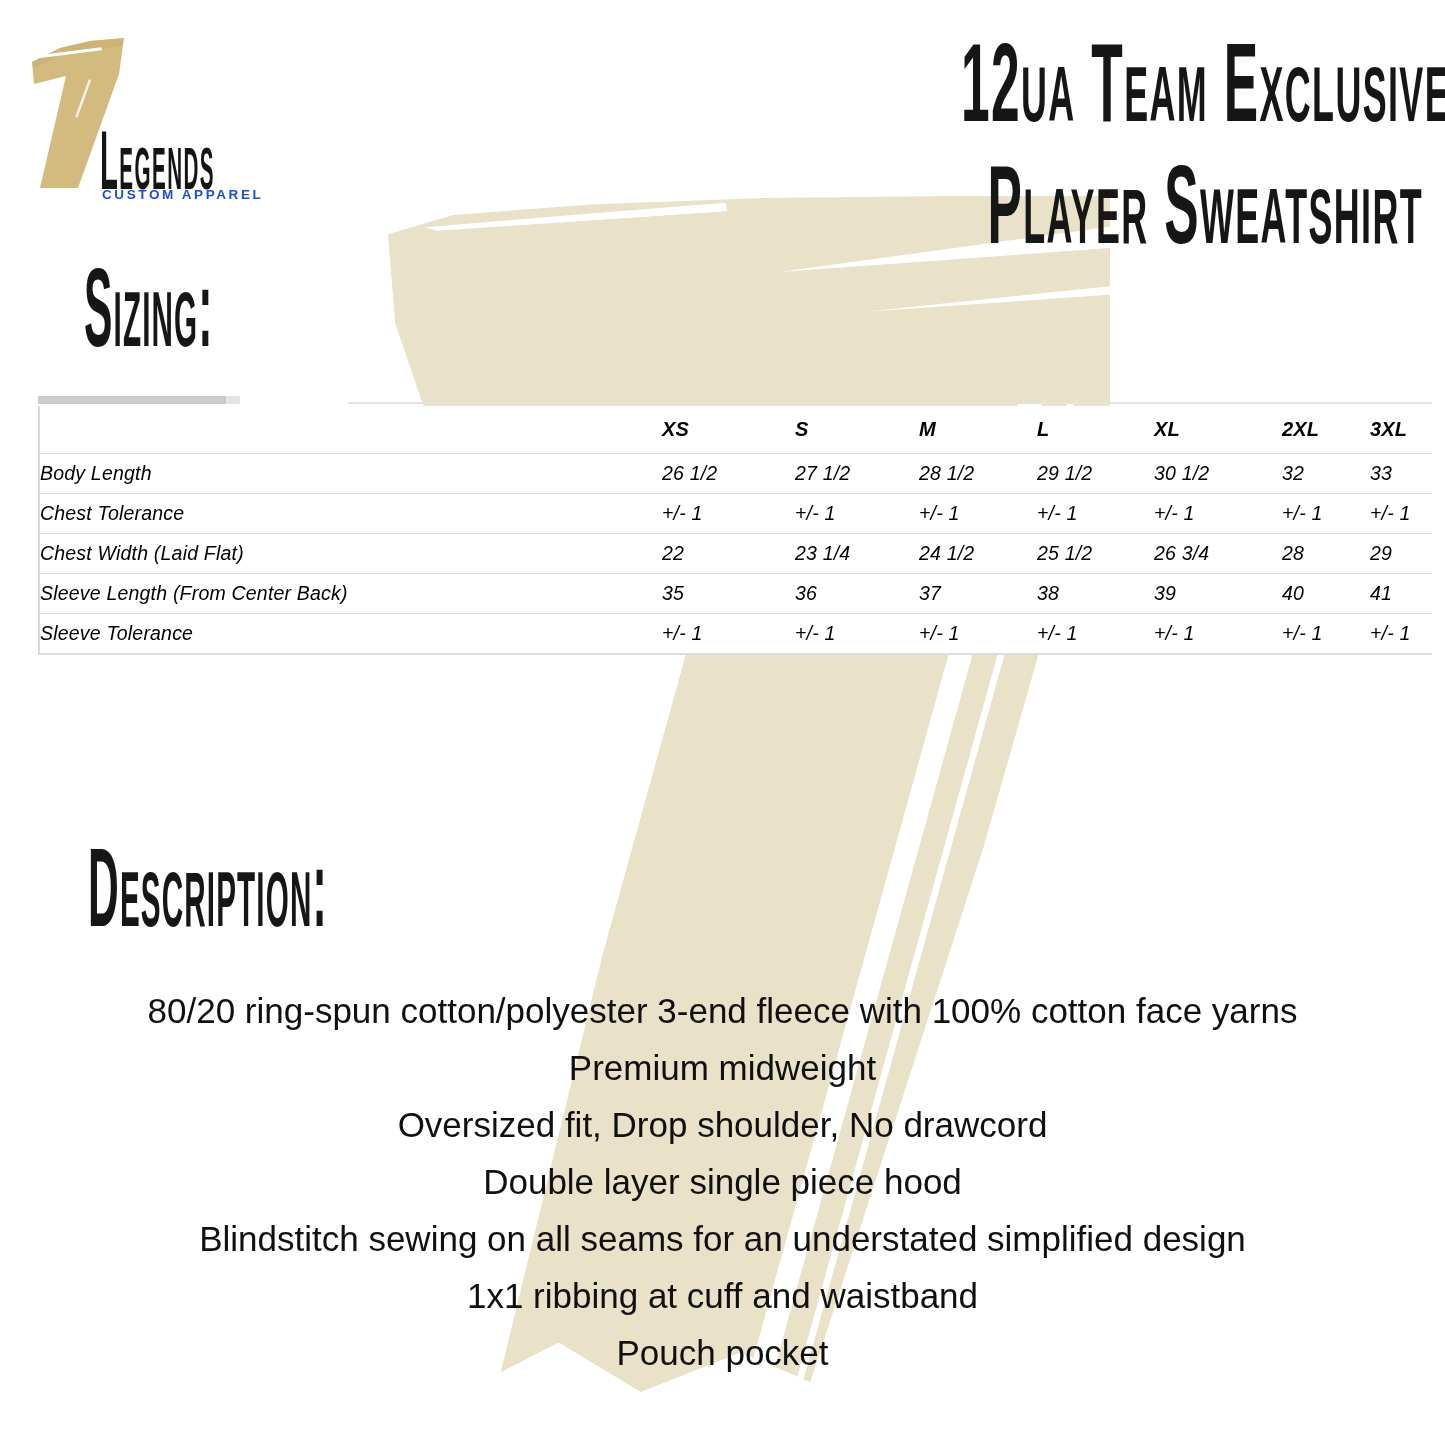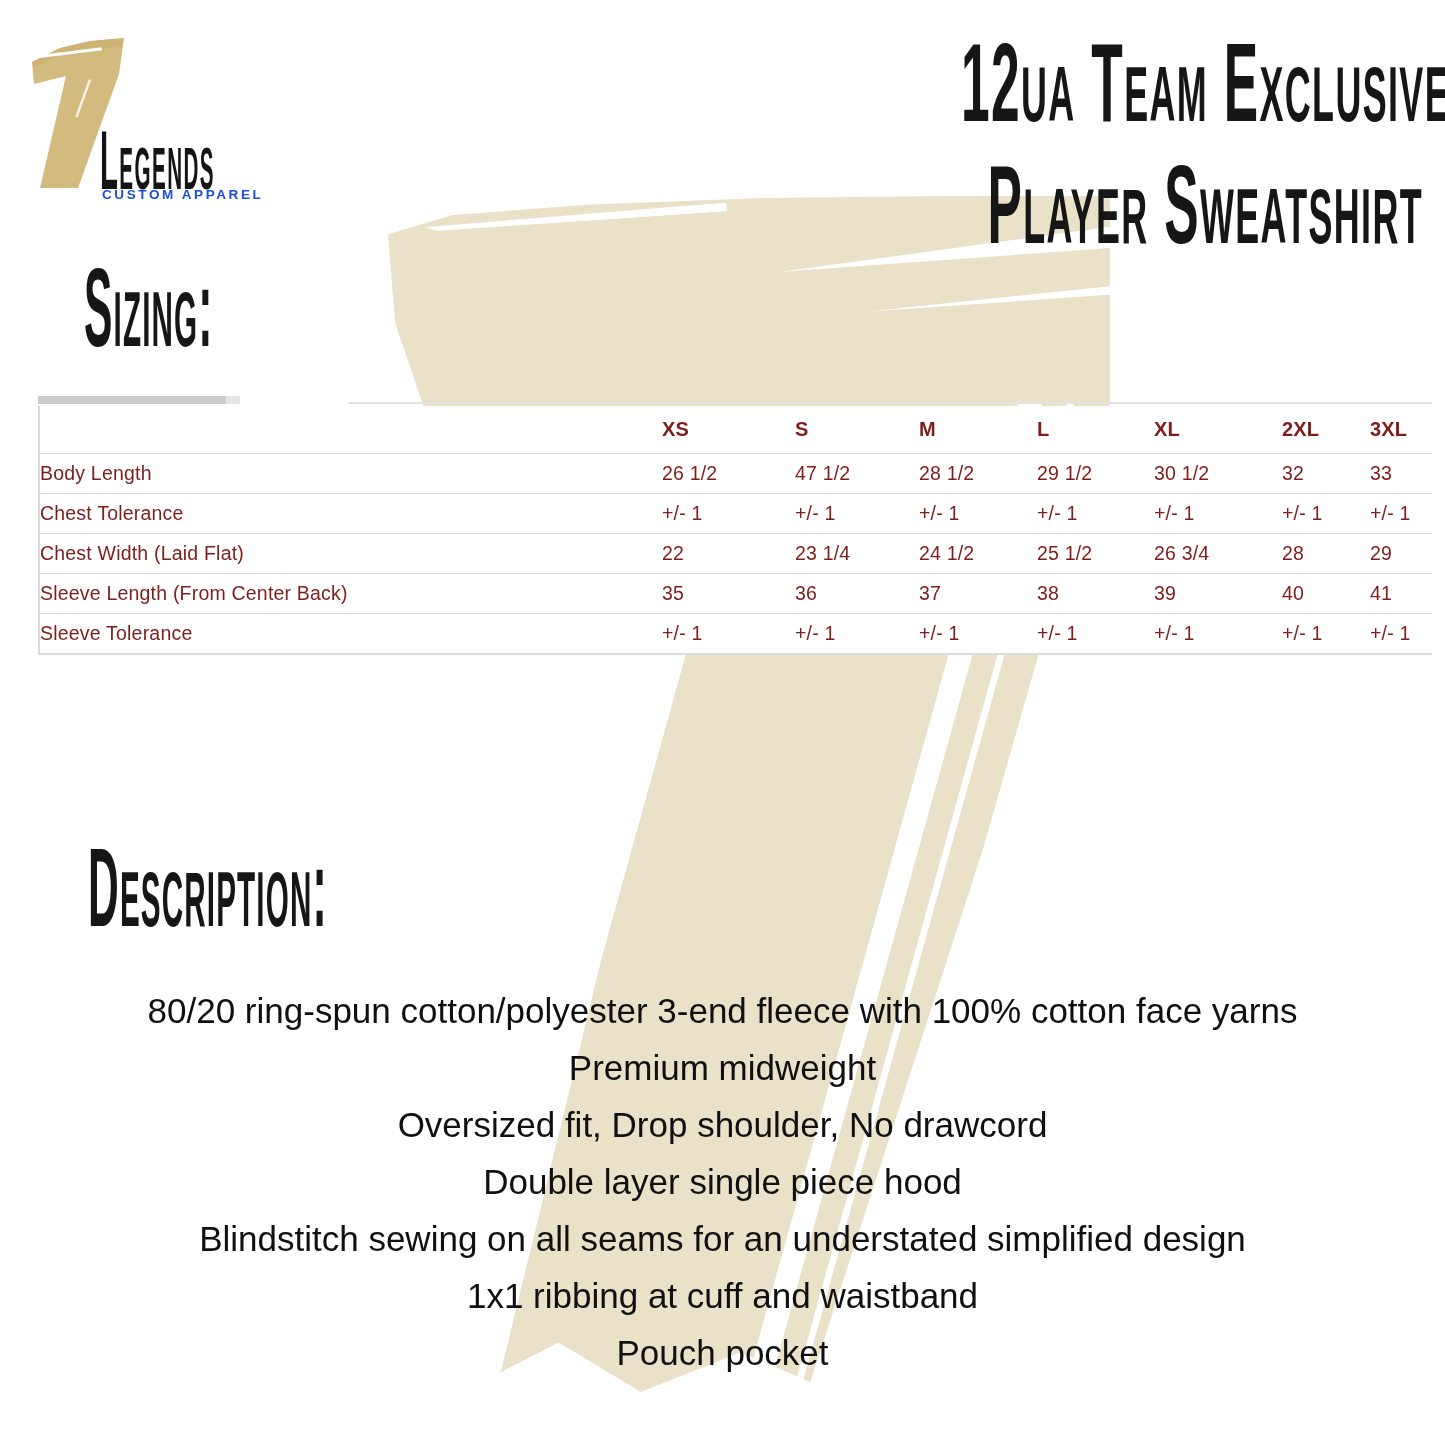--- a/index.html
+++ b/index.html
@@ -81,22 +81,22 @@
     background:#ffffff;
     border-left:2px solid #d9d9d9;
     border-bottom:2px solid #dcdcdc;
   }
   table { width:100%; border-collapse:collapse; table-layout:fixed; }
   col.c-label { width:622px; }
   col.c1 { width:133px; } col.c2 { width:124px; } col.c3 { width:118px; }
   col.c4 { width:117px; } col.c5 { width:128px; } col.c6 { width:88px; }  col.c7 { width:62px; }
   th, td {
     text-align:left; vertical-align:middle;
-    color:#7f1d1d; font-size:19.5px; letter-spacing:0.2px;
-    white-space:nowrap; overflow:visible;
+    color:#000000; font-size:19.5px; letter-spacing:0.2px;
+    white-space:nowrap; overflow:visible;font-style:italic;
   }
   thead th { height:47px; font-weight:700; font-size:20px; }
   tbody td { height:40px; border-top:1px solid #dedede; font-weight:400; }
   .lbl { padding-left:0; }
 
   
   .description { position:absolute; left:0; top:982px; width:1445px; z-index:2; text-align:center; }
   .description .line { font-size:35px; line-height:57px; color:#101010; }
 </style>
 </head>
@@ -163,21 +163,21 @@
         <th>L</th>
         <th>XL</th>
         <th>2XL</th>
         <th>3XL</th>
       </tr>
     </thead>
     <tbody>
       <tr>
         <td class="lbl">Body Length</td>
         <td>26 1/2</td>
-        <td>47 1/2</td>
+        <td>27 1/2</td>
         <td>28 1/2</td>
         <td>29 1/2</td>
         <td>30 1/2</td>
         <td>32</td>
         <td>33</td>
       </tr>
       <tr>
         <td class="lbl">Chest Tolerance</td>
         <td>+/- 1</td>
         <td>+/- 1</td>

